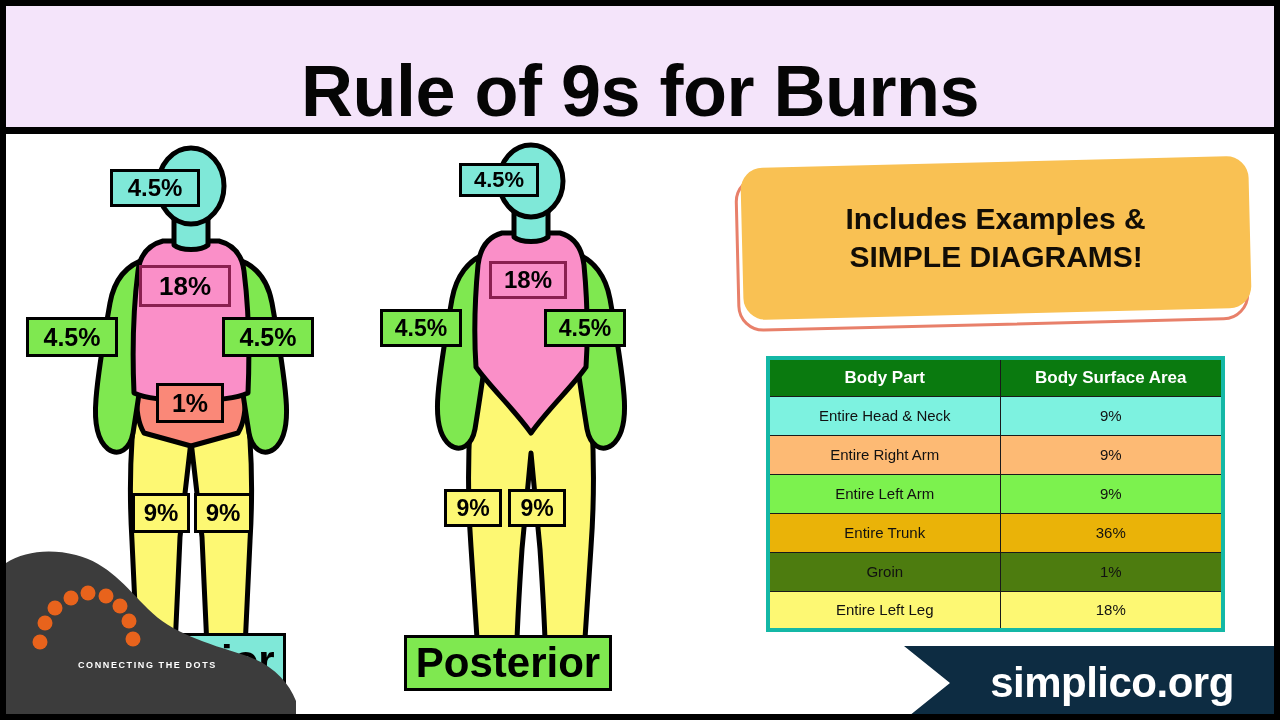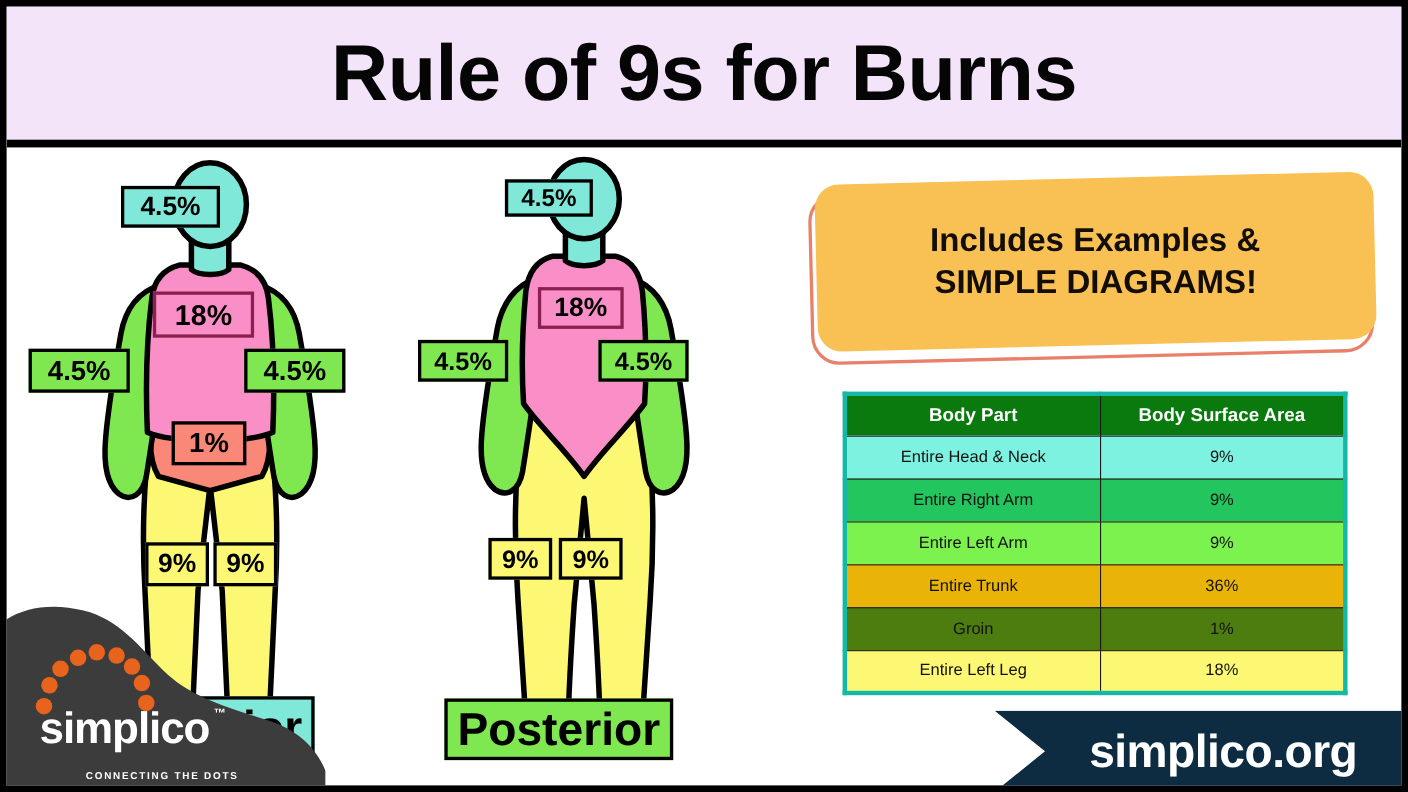--- a/index.html
+++ b/index.html
@@ -16,21 +16,21 @@
     border: 6px solid #000000;
     overflow: hidden;
   }
 
   
   #title-banner {
     position: absolute; left: 0; top: 0;
     width: 1268px; height: 128px;
     background: #f4e4fa;
     border-bottom: 7px solid #000000;
-    display: flex; align-items: center; justify-content: center;
+    display: flex; align-items: flex-end; justify-content: center;
   }
   #title-text {
     font-size: 72px; font-weight: bold; color: #050505;
     letter-spacing: -0.5px; line-height: 1;
     white-space: nowrap;
   }
 
   
   #figures { position: absolute; left: 0; top: 135px; width: 740px; height: 580px; }
 
@@ -232,21 +232,21 @@
       <tr>
         <th>Body Part</th>
         <th>Body Surface Area</th>
       </tr>
     </thead>
     <tbody id="bsa-tbody">
         <tr style="background: rgb(125, 242, 224);">
           <td>Entire Head &amp; Neck</td>
           <td>9%</td>
         </tr>
-        <tr style="background: #22c55e;">
+        <tr style="background: #fdba74;">
           <td>Entire Right Arm</td>
           <td>9%</td>
         </tr>
         <tr style="background: rgb(124, 242, 78);">
           <td>Entire Left Arm</td>
           <td>9%</td>
         </tr>
         <tr style="background: #eab308;">
           <td>Entire Trunk</td>
           <td>36%</td>
@@ -270,24 +270,20 @@
       <circle cx="59" cy="77" r="7.5"></circle>
       <circle cx="75" cy="67" r="7.5"></circle>
       <circle cx="92" cy="62" r="7.5"></circle>
       <circle cx="110" cy="65" r="7.5"></circle>
       <circle cx="124" cy="75" r="7.5"></circle>
       <circle cx="133" cy="90" r="7.5"></circle>
       <circle cx="137" cy="108" r="7.5"></circle>
     </g>
   </svg>
   <div id="logo-text-group">
-    <div id="logo-word">
-      <span>simplico</span>
-      <span id="logo-tm">™</span>
-    </div>
     <div id="logo-tagline">CONNECTING THE DOTS</div>
   </div>
 
   <div id="site-ribbon">
     <span id="site-ribbon-text">simplico.org</span>
   </div>
 
 </div>
 
 </body></html>

